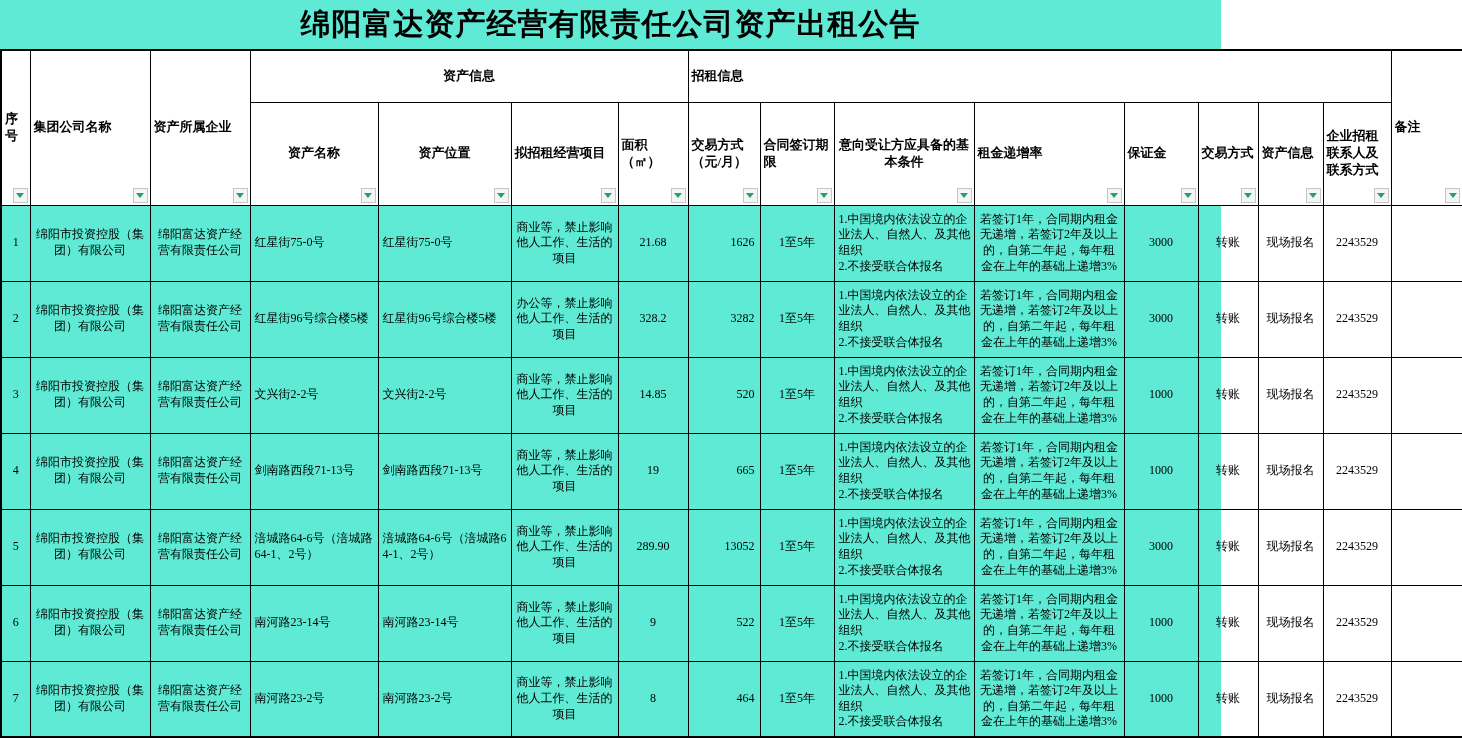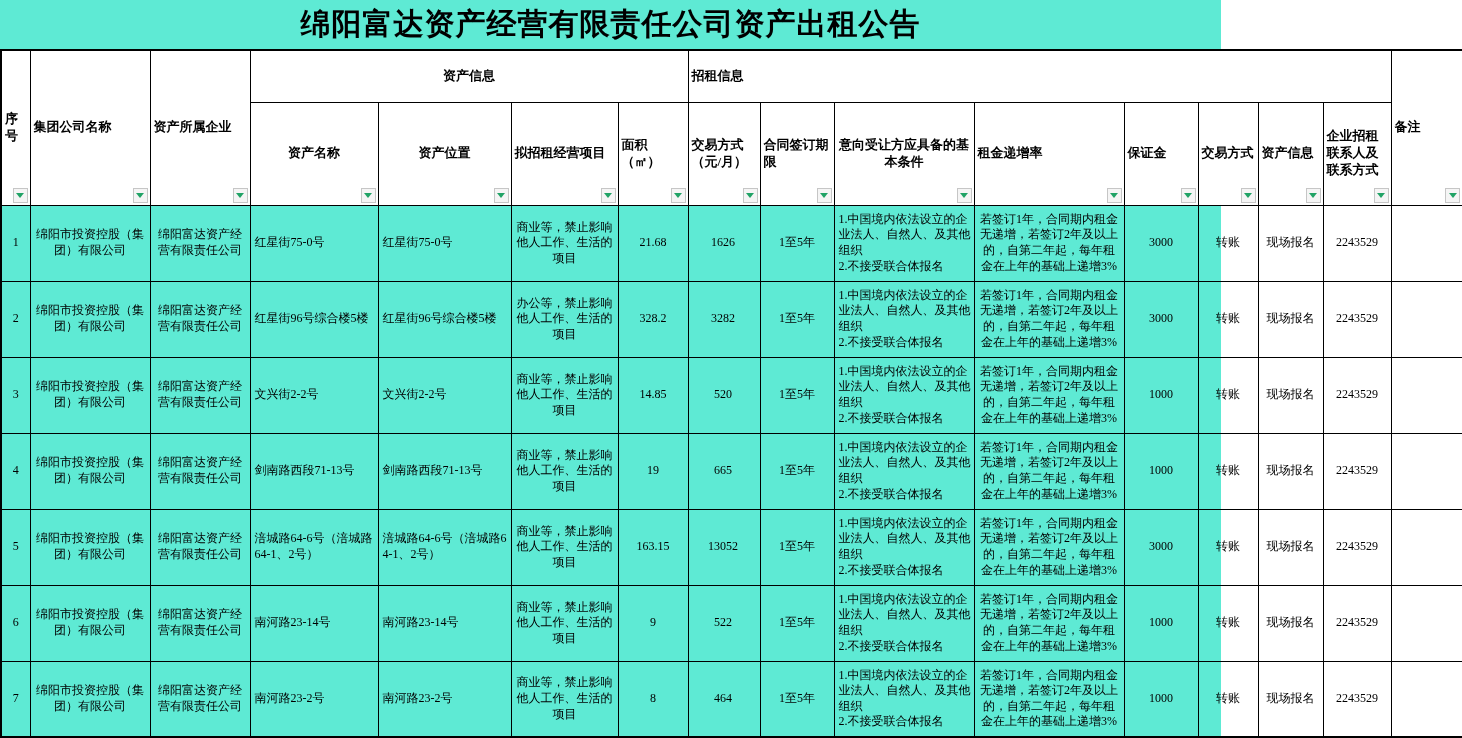--- a/index.html
+++ b/index.html
@@ -38,21 +38,21 @@
     font-weight: bold; font-size: 13px; text-align: left;
     position: relative; background: #fff;
   }
   tr.h-group { height: 52px; }
   tr.h-sub { height: 103px; }
   th.al { text-align: center; padding-left: 5px; }
 
   
   tbody td { font-size: 12px; text-align: center; height: 76px; }
   tbody td.a-left  { text-align: left;  padding-left: 4px; }
-  tbody td.a-right { text-align: center; padding-right: 5px; }
+  tbody td.a-right { text-align: right; padding-right: 5px; }
   tbody td.pre { white-space: pre-line; }
 
   
   .flt {
     position: absolute; right: 2px; bottom: 2px;
     width: 15px; height: 15px;
     background: #f5f5f5; border: 1px solid #c6c6c6;
     display: flex; align-items: center; justify-content: center;
   }
   .flt::after {
@@ -243,21 +243,21 @@
           <td class="a-center">2243529</td>
           <td class="a-center"></td>
         </tr>
         <tr>
           <td class="a-center">5</td>
           <td class="a-center">绵阳市投资控股（集团）有限公司</td>
           <td class="a-center">绵阳富达资产经营有限责任公司</td>
           <td class="a-left">涪城路64-6号（涪城路64-1、2号）</td>
           <td class="a-left">涪城路64-6号（涪城路64-1、2号）</td>
           <td class="a-center">商业等，禁止影响他人工作、生活的项目</td>
-          <td class="a-center">163.15</td>
+          <td class="a-center">289.90</td>
           <td class="a-right">13052</td>
           <td class="a-center">1至5年</td>
           <td class="a-left pre">1.中国境内依法设立的企业法人、自然人、及其他组织
 2.不接受联合体报名</td>
           <td class="a-center">若签订1年，合同期内租金无递增，若签订2年及以上的，自第二年起，每年租金在上年的基础上递增3%</td>
           <td class="a-center">3000</td>
           <td class="a-center">转账</td>
           <td class="a-center">现场报名</td>
           <td class="a-center">2243529</td>
           <td class="a-center"></td>

